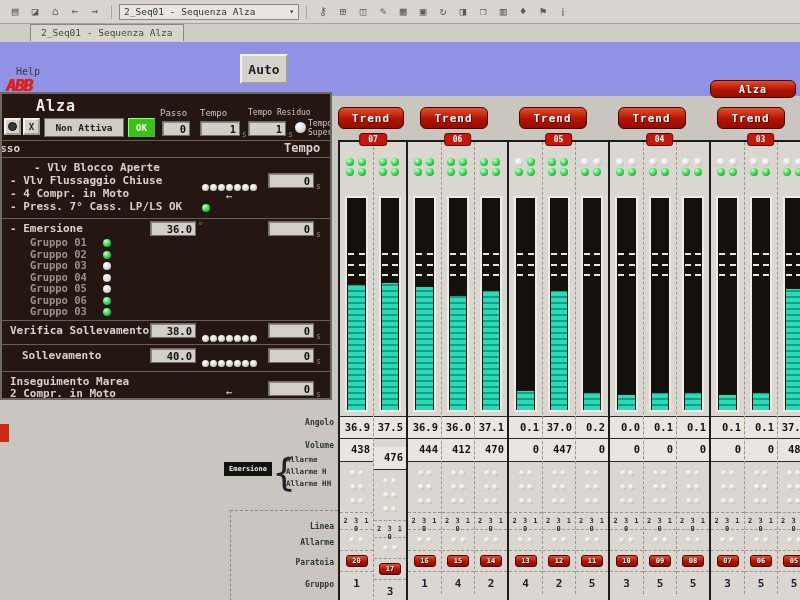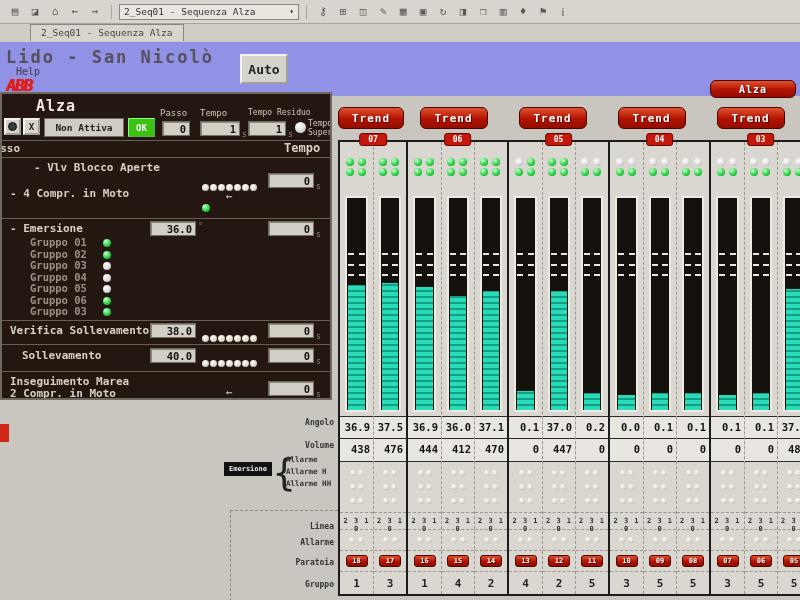--- a/index.html
+++ b/index.html
@@ -112,21 +112,20 @@
       <span class="tbicon">♦</span>
       <span class="tbicon">⚑</span>
       <span class="tbicon">ℹ</span>
     </span>
 </div>
 <div class="ab tabrow">
   <div class="tab">2_Seq01 - Sequenza Alza</div>
 </div>
 
 <div class="ab header">
-  <div class="ab apptitle">Lido - San Nicolò</div>
   <div class="ab helpmenu">Help</div>
   <div class="ab abblogo">ABB</div>
   <button class="ab autobtn">Auto</button>
 </div>
 <button class="ab redbtn alzabtn">Alza</button>
 
 <div class="ab panel">
   <div class="ab ptitle">Alza</div>
 
   <button class="ab sqbtn" style="left:2px;top:24px;">
@@ -150,21 +149,23 @@
     <div>Tempo</div>
     <div>Superato</div>
   </div>
 
   <div class="ab hr" style="left:0;top:46px;width:328px;"></div>
   <div class="ab stepline" style="left:0;top:48px;width:60px;overflow:hidden;"><span style="margin-left:-15px;">Passo</span></div>
   <div class="ab stepline" style="left:282px;top:48px;font-size:12px;">Tempo</div>
   <div class="ab hr" style="left:0;top:63px;width:328px;"></div>
 
   <div class="ab stepline" style="left:8px;top:67px;margin-left:24px;">- Vlv Blocco Aperte</div>
+  <div class="ab stepline" style="left:8px;top:80px;">- Vlv Flussaggio Chiuse</div>
   <div class="ab stepline" style="left:8px;top:93px;">- 4 Compr. in Moto</div>
+  <div class="ab stepline" style="left:8px;top:106px;">- Press. 7° Cass. LP/LS OK</div>
   <div class="ab" style="left:200px;top:82px;"><span class="dot7"></span><span class="dot7"></span><span class="dot7"></span><span class="dot7"></span><span class="dot7"></span><span class="dot7"></span><span class="dot7"></span></div>
   <div class="ab vbox" style="left:266px;top:79px;width:46px;">0</div>
   <div class="ab unit" style="left:314px;top:88px;">s</div>
   <div class="ab arrow" style="left:224px;top:96px;">←</div>
   <span class="ab gled g" style="left:200px;top:110px;"></span>
 
   <div class="ab hr" style="left:0;top:124px;width:328px;"></div>
   <div class="ab stepline" style="left:8px;top:128px;">- Emersione</div>
   <div class="ab vbox" style="left:148px;top:127px;width:46px;">36.0</div>
   <div class="ab unit" style="left:196px;top:128px;">°</div>
@@ -254,41 +255,41 @@
                 <span class="mini"></span>
                 <span class="mini"></span>
               </div>
             </div>
             <div class="cell lineacell">2 3 1 0</div>
             <div class="cell alm1cell">
               <span class="mini"></span>
               <span class="mini"></span>
             </div>
             <div class="cell parcell">
-              <button class="redbtn pbadge">18</button>
+              <button class="redbtn pbadge">20</button>
             </div>
             <div class="cell grpcell">1</div>
           </div>
           <div class="col">
             <div class="cell ledcell">
               <span class="gled g"></span>
               <span class="gled g"></span>
               <span class="gled g"></span>
               <span class="gled g"></span>
             </div>
             <div class="cell barcell">
               <div class="barwin">
                 <div class="tick" style="top: 26%;"></div>
                 <div class="tick" style="top: 31%;"></div>
                 <div class="tick" style="top: 36%;"></div>
                 <div class="fill" style="height: 60%;"></div>
               </div>
             </div>
             <div class="cell numcell">37.5</div>
-            <div class="cell numcell" style="border-top: none;">476</div>
+            <div class="cell numcell" style="border-top: none; margin-top: 8px;">476</div>
             <div class="cell al3cell">
               <div class="alrow">
                 <span class="mini"></span>
                 <span class="mini"></span>
               </div>
               <div class="alrow">
                 <span class="mini"></span>
                 <span class="mini"></span>
               </div>
               <div class="alrow">

